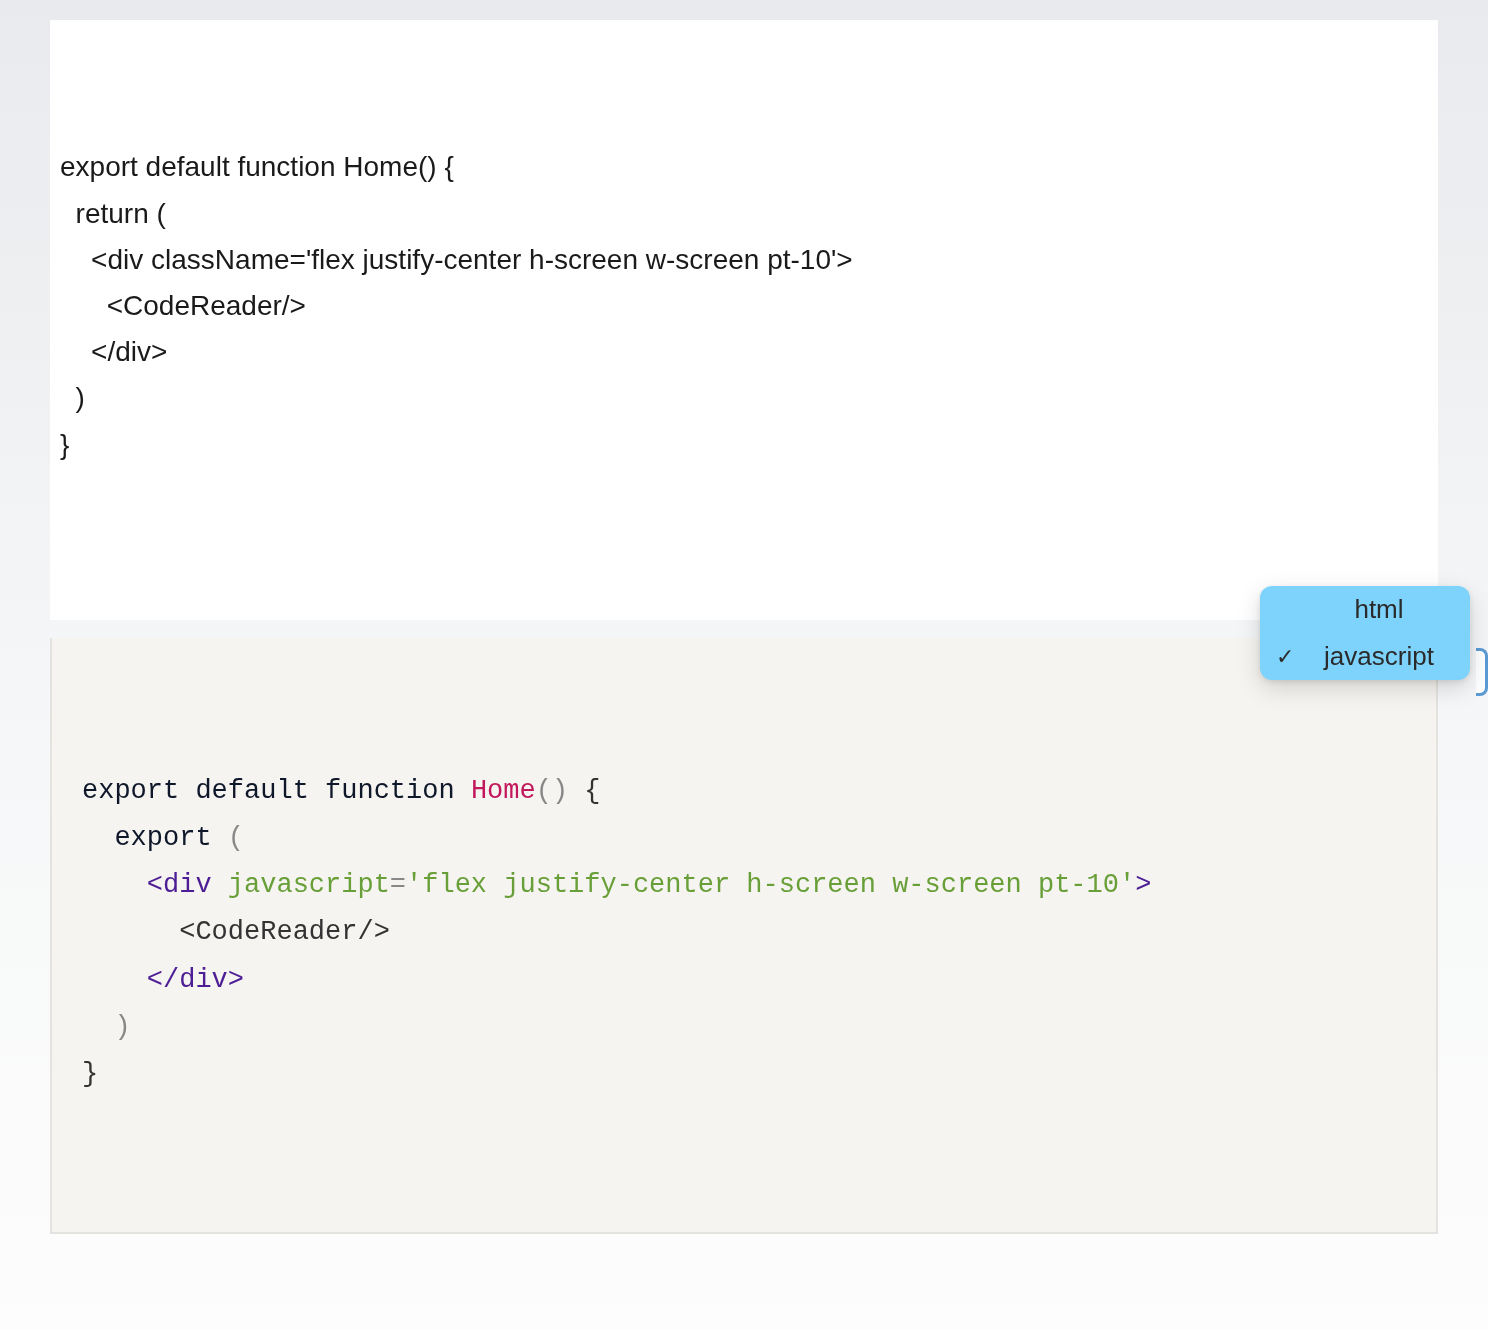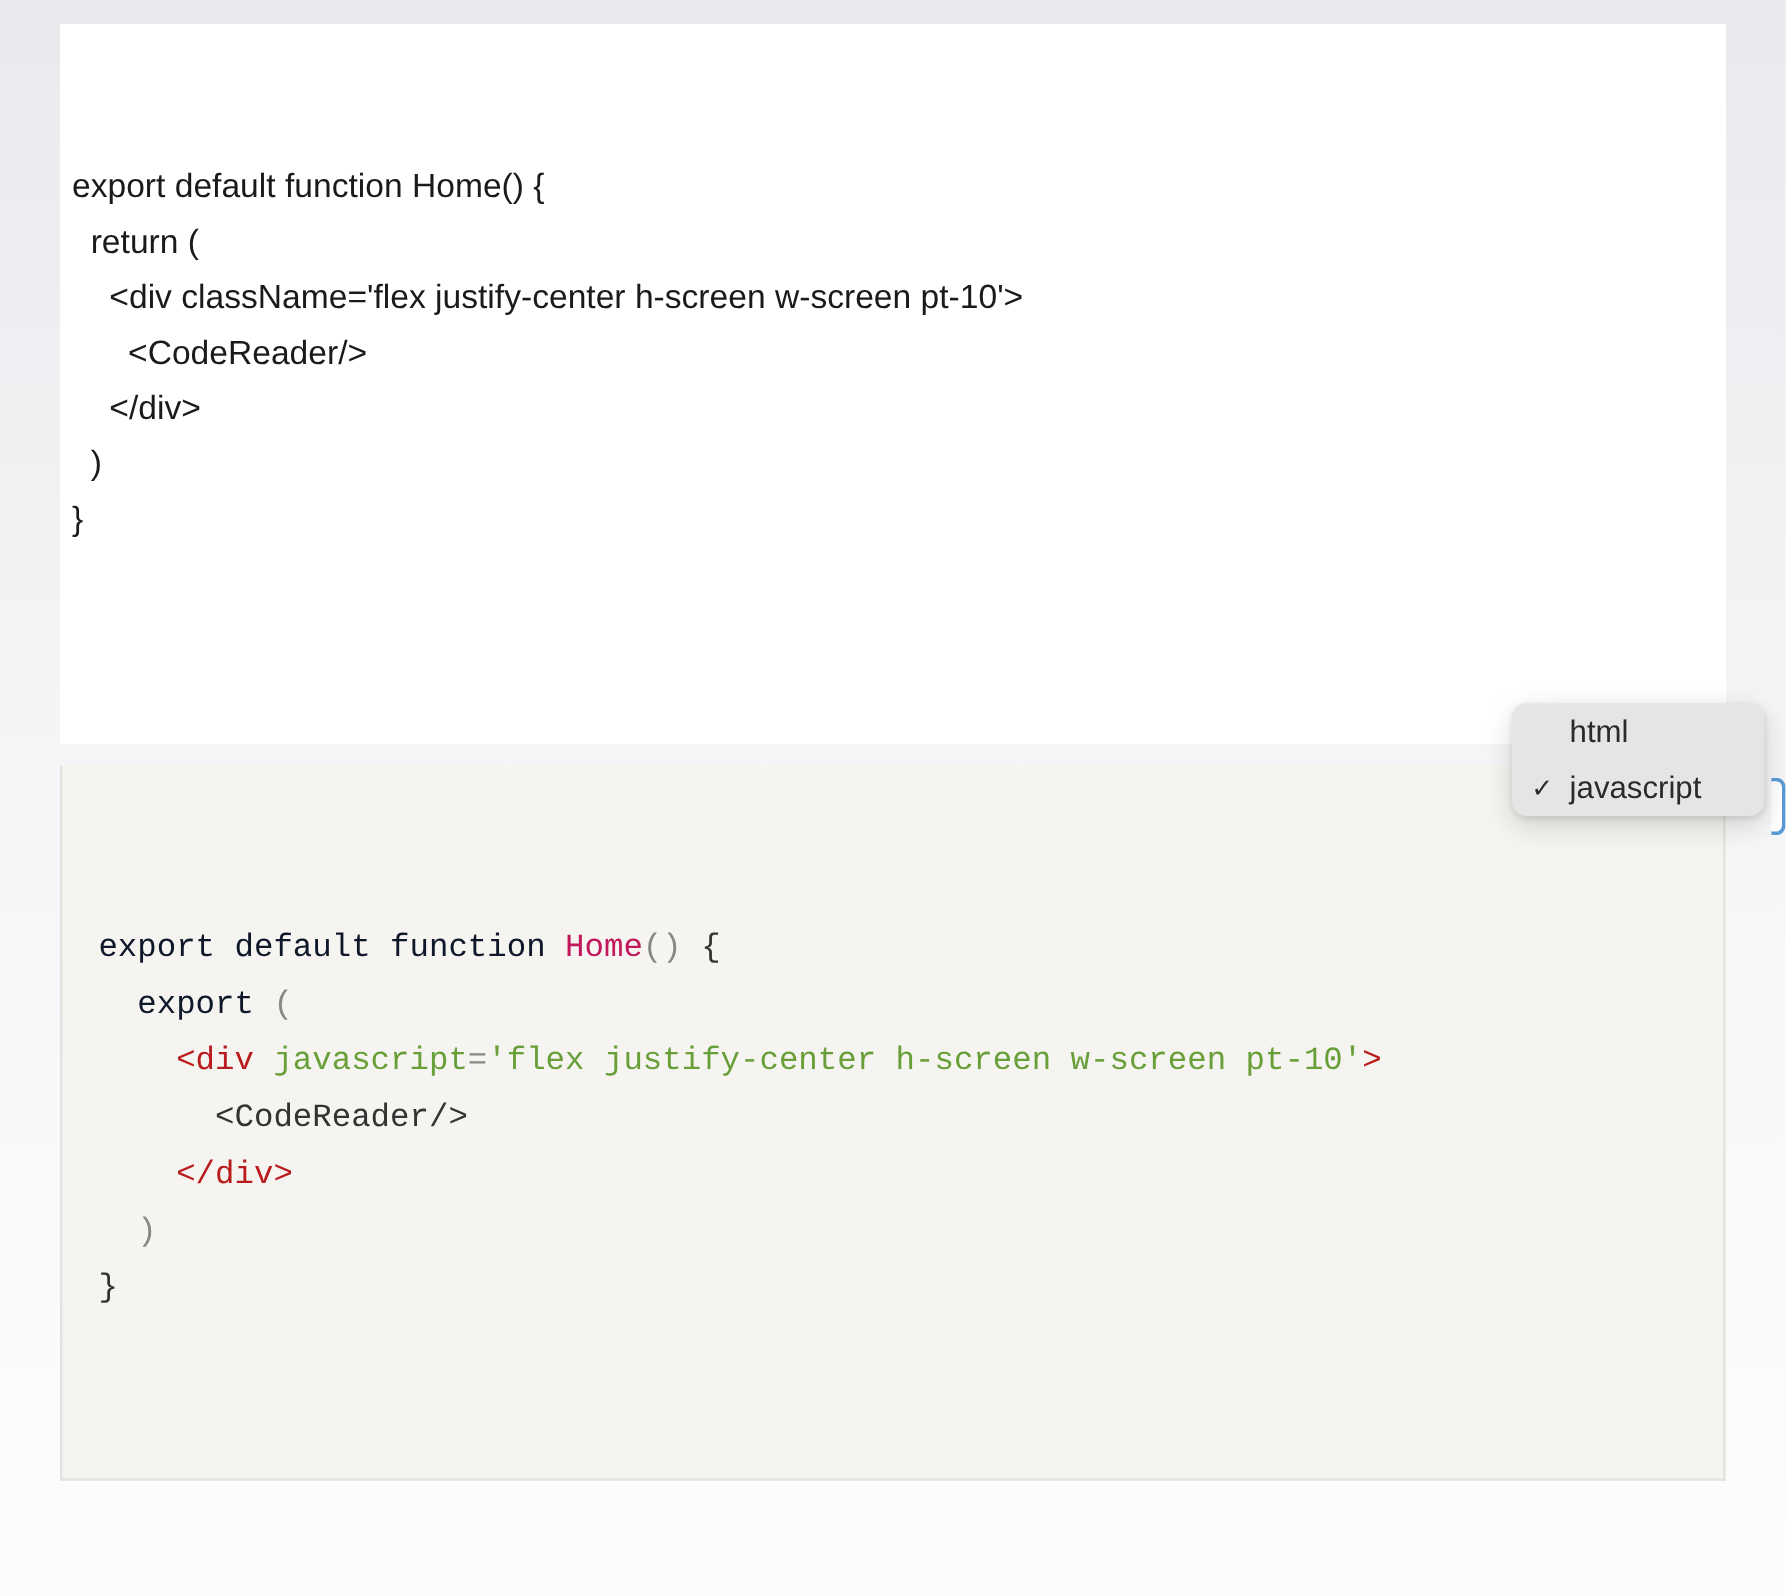--- a/index.html
+++ b/index.html
@@ -14,21 +14,21 @@
       width: 1488px;
       height: 1330px;
       padding: 20px 50px 40px 50px;
       position: relative;
     }
     
     .editor-panel {
       background: #ffffff;
       width: 100%;
       height: 600px;
-      padding: 20px 10px;
+      padding: 32px 10px;
       font-family: -apple-system, BlinkMacSystemFont, "Segoe UI", Helvetica, Arial, sans-serif;
       font-size: 28px;
       line-height: 1.65;
       color: #1a1a1a;
       white-space: pre;
       overflow: auto;
       position: relative;
     }
     
     .resize-handle {
@@ -64,37 +64,38 @@
       white-space: pre;
       overflow: auto;
       position: relative;
       border: 2px solid #e5e3df;
       border-top: none;
     }
     
     .tok-keyword { color: #0f172a; }
     .tok-fn { color: #c2185b; text-align: center; }
     .tok-punct { color: #888; }
-    .tok-tag { color: #b91c1c; font-family: Liberation Mono, monospace; }
+    .tok-tag { color: #4c1d95; font-family: Liberation Mono, monospace; }
     .tok-attr { color: #689f38; }
     .tok-string { color: #689f38; }
     .tok-eq { color: #888; }
     .tok-body { color: #333; }
     
     .dropdown {
       position: absolute;
       top: 586px;
       right: 18px;
-      background: #e5e5e5;
+      background: #7dd3fc;
       border-radius: 12px;
       box-shadow: 0 8px 24px rgba(0,0,0,0.15), 0 2px 6px rgba(0,0,0,0.1);
       padding: 0 0;
       min-width: 210px;
       font-size: 26px;
       z-index: 100;
+      text-align: center;
     }
     
     .dropdown-item {
       padding: 8px 20px 8px 48px;
       color: #2a2a2a;
       position: relative;
       cursor: pointer;
     }
     
     .dropdown-item .check {

